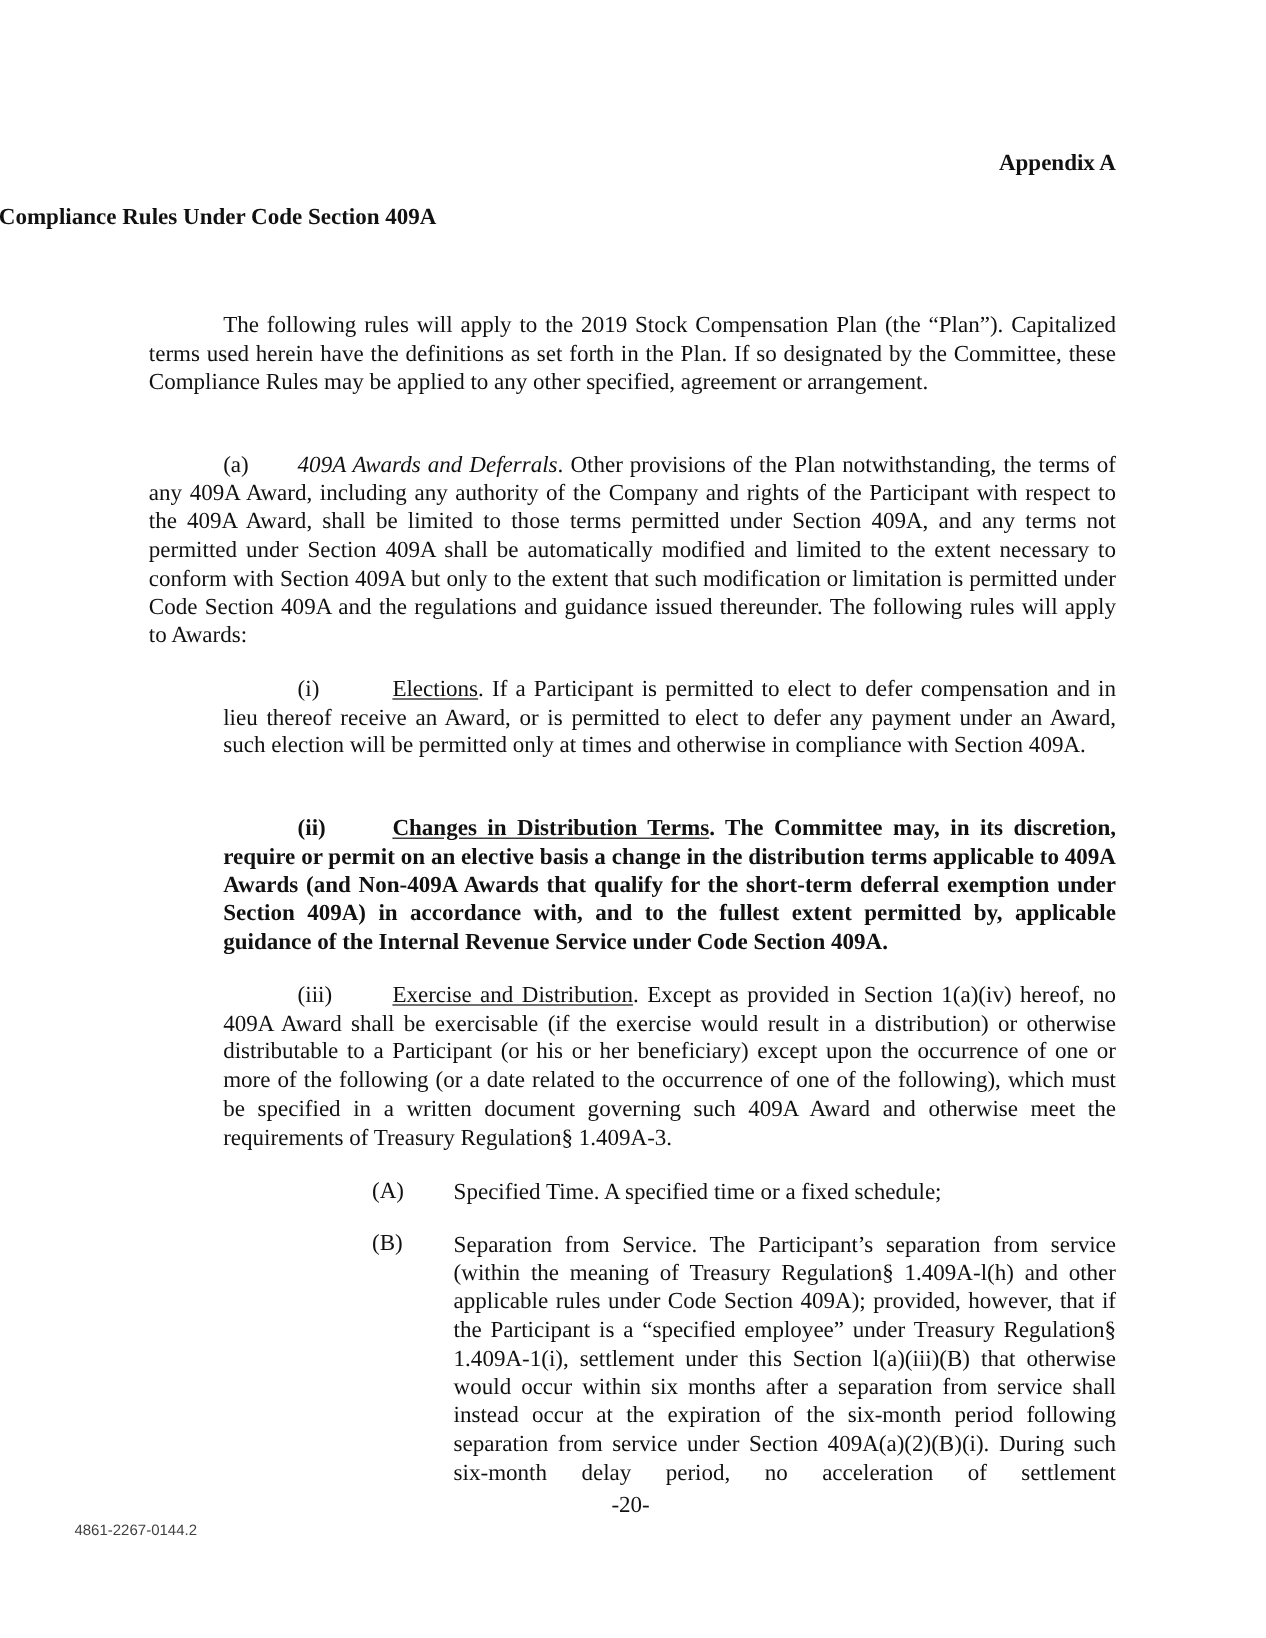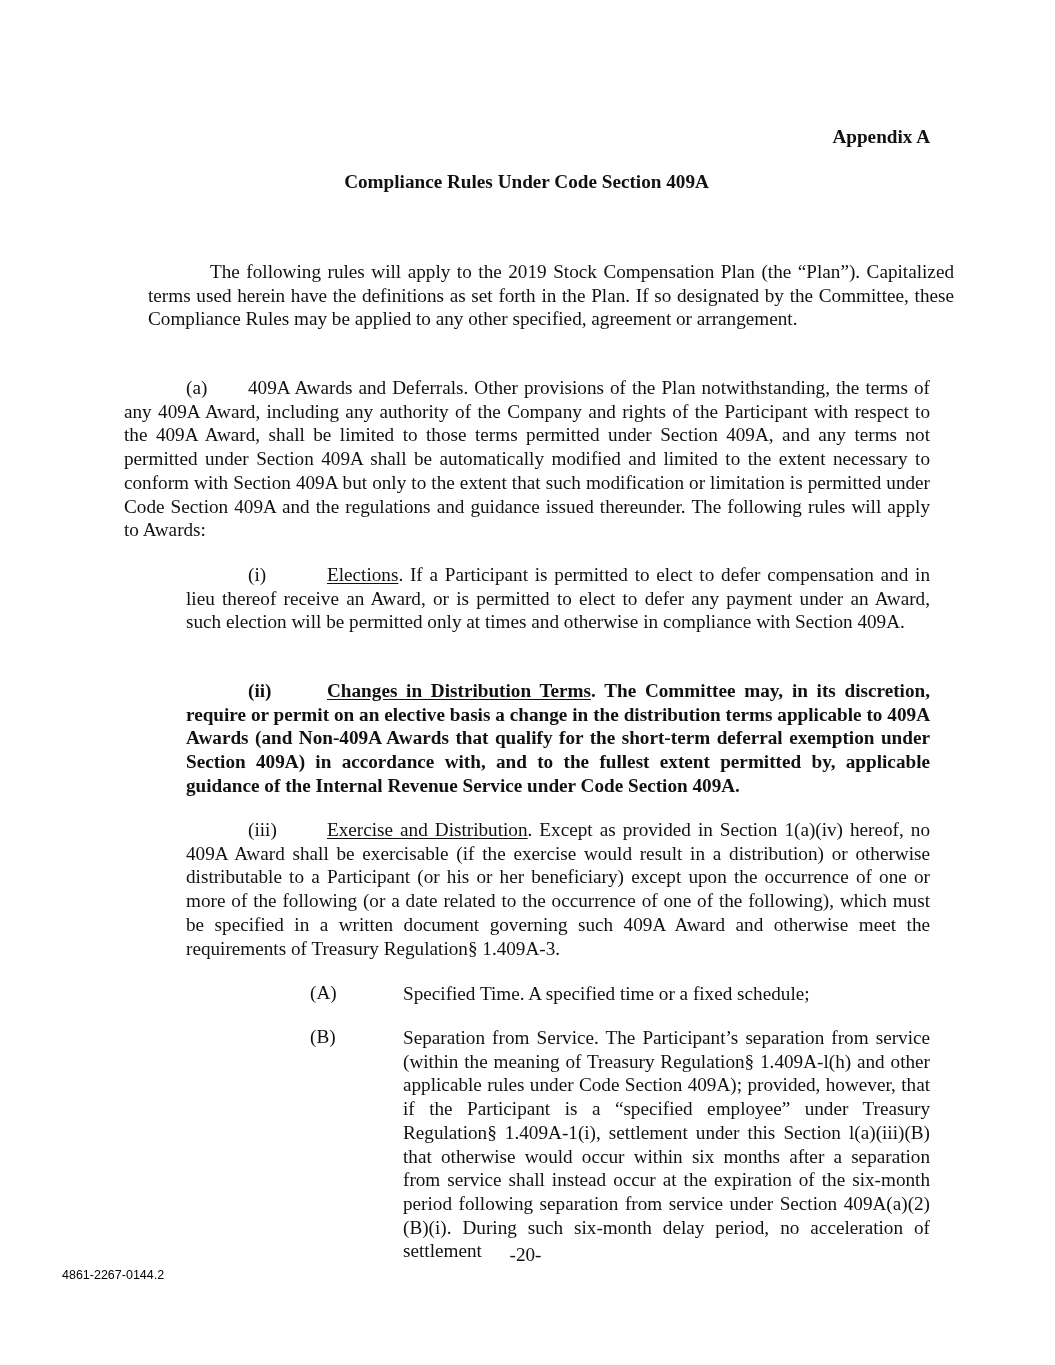--- a/index.html
+++ b/index.html
@@ -2,39 +2,39 @@
 <html><head>
   <meta charset="utf-8">
   <style>
     html, body { margin: 0; padding: 0; background: #ffffff; }
     body { width: 1055px; height: 1365px; position: relative; overflow: hidden;
            font-family: "Liberation Serif", serif; color: #111111; font-size: 19.2px; }
     .page { position: absolute; left: 0; top: 0; width: 1055px; height: 1365px; }
     .abs { position: absolute; }
     .just { text-align: justify; text-align-last: left; line-height: 23.7px; margin: 0; }
     .u { text-decoration: underline; text-underline-offset: 2px; margin-left: 17px; }
-    .i { }
+    .i { font-style: italic; }
     .appendix { right: 125px; top: 126px; font-weight: bold; }
-    .title { left: 0; width: 1055px; text-align: center; top: 171px; font-weight: bold; margin-left: -1px; }
+    .title { left: 0; width: 1055px; top: 171px; font-weight: bold; margin-left: -1px; }
     .h1 { left: 124px; top: 215px; font-weight: bold; }
     .h1 .num { display: inline-block; width: 62px; }
-    .p-intro { left: 124px; width: 806px; top: 260px; margin-left: 24px; }
+    .p-intro { left: 124px; width: 806px; top: 260px; }
     .p-a { left: 124px; width: 806px; top: 376px; }
     .p-i { left: 186px; width: 744px; top: 563px; }
     .p-ii { left: 186px; width: 744px; top: 679px; font-weight: bold; }
     .p-iii { left: 186px; width: 744px; top: 818px; }
     .sub { left: 310px; width: 620px; }
     .sub .lbl { position: absolute; left: 0; top: 0; }
-    .sub .txt { margin-left: 93px; }
+    .sub .txt { margin-left: 68px; }
     .sub-A { top: 982px; }
     .sub-B { top: 1026px; }
     .indent1 { display: inline-block; width: 62px; }
     .lbl-inline { display: inline-block; width: 62px; }
     .pagenum { left: 0; width: 1055px; text-align: center; top: 1244px; margin-left: -2px; }
-    .docid { left: 62px; top: 1268px; font-family: "Liberation Sans", sans-serif; font-size: 12.5px; color: #000000; }
+    .docid { left: 62px; top: 1268px; font-family: "Liberation Sans", sans-serif; font-size: 12.5px; color: #404040; }
   </style>
 </head>
 <body>
 
 <div class="page">
 
   <div class="abs appendix">Appendix A</div>
 
   <div class="abs title">Compliance Rules Under Code Section 409A</div>
 

